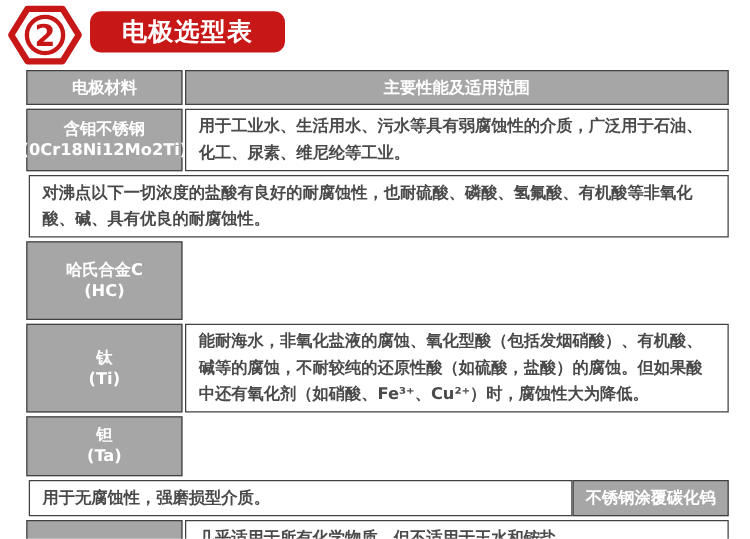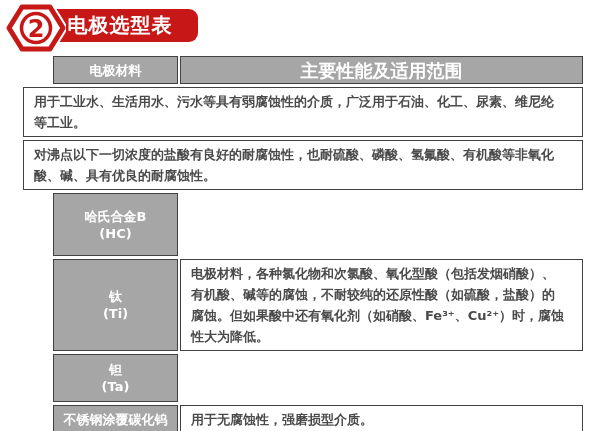--- a/index.html
+++ b/index.html
@@ -7,61 +7,60 @@
   body {
     width: 600px; height: 431px;
     font-family: "DejaVu Sans", "Liberation Sans", sans-serif;
     overflow: hidden;
   }
   .page { width: 600px; height: 431px; position: relative; }
 
   
   .header-area { position: relative; height: 56px; }
   .banner {
-    position: absolute; left: 42px; top: 9px;
+    position: absolute; left: 72px; top: 9px;
     width: 156px; height: 33px;
     background: #c81717;
     border-radius: 9px;
     display: flex; align-items: center; justify-content: center;
   }
   .banner-text {
     color: #ffffff; font-size: 20px; font-weight: bold; letter-spacing: 1px;
   }
   .badge { position: absolute; left: 6px; top: 2px; width: 60px; height: 52px; }
 
   
   .etable { position: absolute; left: 21px; top: 56px; width: 562px; }
   .t-row { display: flex; align-items: stretch; }
   .t-row + .t-row { margin-top: 3px; }
   .cell {
     border: 1px solid #414141;
     display: flex; flex-direction: column;
     align-items: center; justify-content: center;
     text-align: right;
-    margin-left: 32px;
   }
   .cell-left {
     width: 125px; flex: 0 0 125px;
     background: #a6a6a6; color: #ffffff;
     font-size: 13px; font-weight: bold;
     line-height: 17px;
     padding: 2px 2px;
   }
   .cell-right {
     flex: 1; margin-left: 2px;
     background: #ffffff; color: #4a4a4a;
     font-size: 13px; font-weight: bold;
     line-height: 21px;
     text-align: left;
     align-items: flex-start; justify-content: center;
     padding: 3px 16px 3px 10px;
   }
   .t-row.head .cell-right {
     background: #a6a6a6; color: #ffffff;
-    font-size: 18px;
+    font-size: 13px;
     align-items: center; text-align: center;
     padding: 0;
   }
   .t-row.head .cell { min-height: 28px; }
   .r1 .cell { min-height: 45px; }
   .r2 .cell { min-height: 40px; }
   .r3 .cell { min-height: 63px; }
   .r4 .cell { min-height: 70px; }
   .r5 .cell { min-height: 48px; }
   .r6 .cell { min-height: 22px; }
@@ -86,62 +85,66 @@
   </div>
 
   <div class="etable">
 
     <div class="t-row head">
       <div class="cell cell-left">电极材料</div>
       <div class="cell cell-right">主要性能及适用范围</div>
     </div>
 
     <div class="t-row r1">
+      <div class="cell cell-left">
+        <div>含钼不锈钢</div>
+        <div class="grade">(0Cr18Ni12Mo2Ti)</div>
+      </div>
       <div class="cell cell-right">
         <div>用于工业水、生活用水、污水等具有弱腐蚀性的介质，广泛用于石油、化工、尿素、维尼纶等工业。</div>
       </div>
     </div>
 
     <div class="t-row r2">
       <div class="cell cell-right">
         <div>对沸点以下一切浓度的盐酸有良好的耐腐蚀性，也耐硫酸、磷酸、氢氟酸、有机酸等非氧化酸、碱、具有优良的耐腐蚀性。</div>
       </div>
     </div>
 
     <div class="t-row r3">
       <div class="cell cell-left">
-        <div>哈氏合金B</div>
+        <div>哈氏合金C</div>
         <div class="grade">(HC)</div>
       </div>
     </div>
 
     <div class="t-row r4">
       <div class="cell cell-left">
         <div>钛</div>
         <div class="grade">(Ti)</div>
       </div>
       <div class="cell cell-right">
-        <div>电极材料，各种氯化物和次氯酸、氧化型酸（包括发烟硝酸）、有机酸、碱等的腐蚀，不耐较纯的还原性酸（如硫酸，盐酸）的腐蚀。但如果酸中还有氧化剂（如硝酸、Fe³⁺、Cu²⁺）时，腐蚀性大为降低。</div>
+        <div>能耐海水，非氧化盐液的腐蚀、氧化型酸（包括发烟硝酸）、有机酸、碱等的腐蚀，不耐较纯的还原性酸（如硫酸，盐酸）的腐蚀。但如果酸中还有氧化剂（如硝酸、Fe³⁺、Cu²⁺）时，腐蚀性大为降低。</div>
       </div>
     </div>
 
     <div class="t-row r5">
       <div class="cell cell-left">
         <div>钽</div>
         <div class="grade">(Ta)</div>
       </div>
     </div>
 
     <div class="t-row r6">
+      <div class="cell cell-right">
+        <div>用于无腐蚀性，强磨损型介质。</div>
+      </div>
       <div class="cell cell-left">
         <div>不锈钢涂覆碳化钨</div>
 
-      </div>
-      <div class="cell cell-right">
-        <div>用于无腐蚀性，强磨损型介质。</div>
       </div>
     </div>
 
     <div class="t-row r7">
       <div class="cell cell-left">
         
         
       </div>
       <div class="cell cell-right">
         <div>几乎适用于所有化学物质，但不适用于王水和铵盐。</div>

